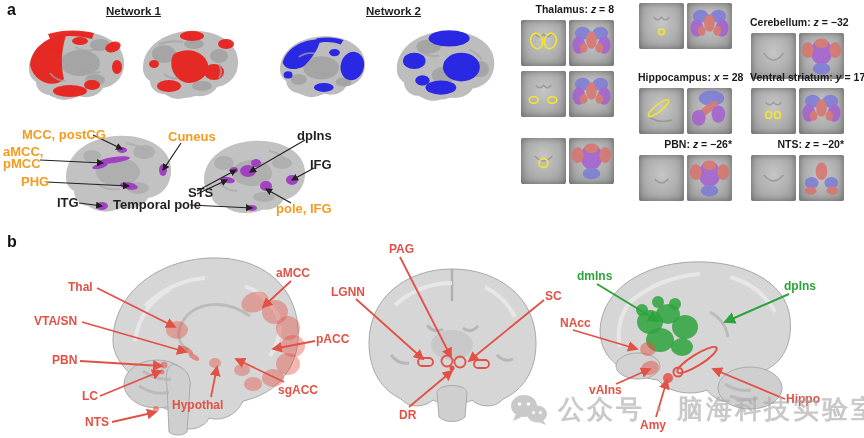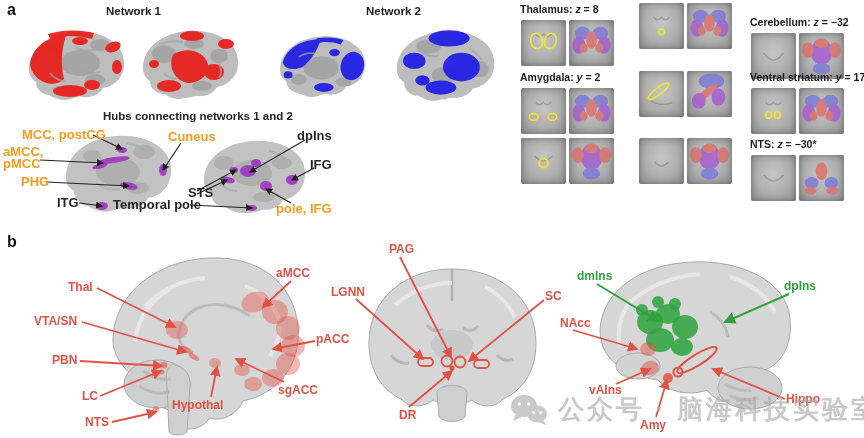--- a/index.html
+++ b/index.html
@@ -1,28 +1,28 @@
 <!DOCTYPE html>
 <html style="--net1: #e8231d; --net2: #2321e6; --hub: #a03cc4; --orange: #f59b1e; --dark: #231f20; --red: #e25146; --green: #2ea33c; --yellow: #f2e52c; --sblue: #7b7bd8; --spurple: #a35ecf; --sred: #d9726c; --watermark: #a9a9a9;"><head>
 <meta charset="utf-8">
 <style>
   html,body{margin:0;padding:0;background:#ffffff;}
   body{font-family:"Liberation Sans","DejaVu Sans",sans-serif;}
   #stage{position:relative;width:864px;height:438px;background:#fff;overflow:hidden;}
   .abs{position:absolute;}
   .panel-letter{font-size:16px;font-weight:bold;color:#111;z-index:6;}
-  .sec-title{font-size:11.5px;font-weight:600;color:#222;white-space:nowrap;z-index:6;}
+  .sec-title{font-size:11.5px;font-weight:600;color:#222;white-space:nowrap;z-index:6;text-decoration:underline;}
   .lbl{position:absolute;font-size:13px;font-weight:600;line-height:12px;white-space:pre-line;z-index:6;}
   .lbl.orange{color:var(--orange);}
   .lbl.dark{color:var(--dark);}
   .blbl{position:absolute;font-size:12px;font-weight:700;line-height:13px;white-space:nowrap;z-index:6;}
   .blbl.red{color:var(--red);}
   .blbl.green{color:var(--green);}
   .cell{position:absolute;width:94px;z-index:2;}
-  .stitle{text-align:left;font-size:10.5px;font-weight:600;color:#1a1a1a;height:17px;white-space:nowrap;}
+  .stitle{text-align:right;font-size:10.5px;font-weight:600;color:#1a1a1a;height:17px;white-space:nowrap;}
   .stitle i{font-style:italic;}
   .srow{display:flex;gap:3px;justify-content:center;}
   .simg{width:45px;height:46px;border-radius:2px;position:relative;
         background:radial-gradient(ellipse at 50% 42%, #c6c6c6 0%, #adadad 55%, #8f8f8f 100%);
         box-shadow:inset 0 0 6px rgba(40,40,40,.45);}
   .simg svg{position:absolute;left:0;top:0;}
   .brain{position:absolute;z-index:1;}
   #arrows{position:absolute;left:0;top:0;z-index:5;pointer-events:none;}
   .watermark{position:absolute;z-index:10;display:flex;align-items:center;gap:10px;color:var(--watermark);opacity:.62;}
   .watermark .wm-text{font-size:26px;letter-spacing:3px;font-weight:600;white-space:nowrap;}
@@ -30,21 +30,20 @@
 </head>
 <body>
 
 <div id="stage">
 
   <div class="abs panel-letter" style="left:7px;top:1px">a</div>
   <div class="abs panel-letter" style="left:7px;top:233px">b</div>
 
   <div class="abs sec-title" style="left:106px;top:5px">Network 1</div>
   <div class="abs sec-title" style="left:366px;top:5px">Network 2</div>
-  <div class="abs sec-title" style="left:103px;top:110px">Hubs connecting networks 1 and 2</div>
 
   <svg class="brain" style="left:20px;top:25px" width="112" height="80" viewBox="0 0 112 80">
     <path d="M9,44 C9,24 28,9 54,7 C80,5 103,17 104,36 C105,52 95,61 83,63 C79,71 66,75 57,70 C52,76 38,77 32,70 C24,71 16,65 16,57 C10,53 9,48 9,44 Z" fill="#bdbdbd"></path>
     <ellipse cx="45" cy="66" rx="18" ry="8" fill="#bdbdbd"></ellipse>
     <g fill="#969696" opacity=".6">
       <ellipse cx="60" cy="38" rx="20" ry="13"></ellipse>
         <ellipse cx="80" cy="20" rx="10" ry="6"></ellipse>
       <ellipse cx="35" cy="25" rx="8" ry="5"></ellipse>
         <ellipse cx="75" cy="55" rx="10" ry="6"></ellipse>
     </g>
@@ -250,21 +249,20 @@
             <ellipse cx="9" cy="17" rx="6" ry="8" style="fill:var(--sred)"></ellipse>
             <ellipse cx="37" cy="17" rx="6" ry="8" style="fill:var(--sred)"></ellipse>
             <ellipse cx="23" cy="36" rx="9" ry="6" style="fill:var(--sblue)"></ellipse>
             <ellipse cx="23" cy="10" rx="7" ry="5" style="fill:var(--sred)"></ellipse>
           </svg>
         </div>
     </div>
   </div>
 
   <div class="cell" style="left:520px;top:71px">
-    <div class="stitle"><span>Amygdala:</span> <i>y</i> <span>= 2</span></div>
     <div class="srow">
       <div class="simg">
           <svg width="45" height="46" viewBox="0 0 46 46">
             <path d="M15,14 q4,5 8,0 q4,5 8,0" stroke="#777" fill="none" stroke-width="1.5" opacity=".5"></path>
             <g fill="none" stroke-width="1.6" style="stroke:var(--yellow)">
               <ellipse cx="13" cy="29" rx="4.5" ry="3.5"></ellipse>
               <ellipse cx="32" cy="29" rx="4.5" ry="3.5"></ellipse>
             </g>
           </svg>
         </div>
@@ -275,20 +273,21 @@
             <ellipse cx="10" cy="25" rx="6.5" ry="9" style="fill:var(--spurple)"></ellipse>
             <ellipse cx="36" cy="25" rx="6.5" ry="9" style="fill:var(--spurple)"></ellipse>
             <ellipse cx="23" cy="20" rx="5.5" ry="9" style="fill:var(--sred)"></ellipse>
             <ellipse cx="15" cy="28" rx="4" ry="5" style="fill:var(--sred)"></ellipse>
             <ellipse cx="31" cy="28" rx="4" ry="5" style="fill:var(--sred)"></ellipse>
           </svg>
         </div>
     </div>
   </div>
   <div class="cell" style="left:638px;top:71px">
+    <div class="stitle"><span>Hippocampus:</span> <i>x</i> <span>= 28</span></div>
     <div class="srow">
       <div class="simg">
           <svg width="45" height="46" viewBox="0 0 46 46">
             <path d="M12,30 q10,6 22,2" stroke="#777" fill="none" stroke-width="1.5" opacity=".5"></path>
             <ellipse cx="20" cy="20" rx="13" ry="3.5" transform="rotate(-38 20 20)" fill="none" stroke-width="1.6" style="stroke:var(--yellow)"></ellipse>
           </svg>
         </div>
       <div class="simg">
           <svg width="45" height="46" viewBox="0 0 46 46" opacity=".85">
             <ellipse cx="25" cy="10" rx="13" ry="8" style="fill:var(--sblue)"></ellipse>
@@ -338,39 +337,40 @@
             <ellipse cx="23" cy="19" rx="11" ry="13" style="fill:var(--spurple)"></ellipse>
             <ellipse cx="9" cy="17" rx="6" ry="8" style="fill:var(--sred)"></ellipse>
             <ellipse cx="37" cy="17" rx="6" ry="8" style="fill:var(--sred)"></ellipse>
             <ellipse cx="23" cy="36" rx="9" ry="6" style="fill:var(--sblue)"></ellipse>
             <ellipse cx="23" cy="10" rx="7" ry="5" style="fill:var(--sred)"></ellipse>
           </svg>
         </div>
     </div>
   </div>
   <div class="cell" style="left:638px;top:138px">
+    <div class="stitle"><span>PBN:</span> <i>z</i> <span>= −26*</span></div>
     <div class="srow">
       <div class="simg">
           <svg width="45" height="46" viewBox="0 0 46 46">
             <path d="M16,24 q7,8 14,0" stroke="#777" fill="none" stroke-width="1.5" opacity=".5"></path>
           </svg>
         </div>
       <div class="simg">
           <svg width="45" height="46" viewBox="0 0 46 46" opacity=".85">
             <ellipse cx="23" cy="19" rx="11" ry="13" style="fill:var(--spurple)"></ellipse>
             <ellipse cx="9" cy="17" rx="6" ry="8" style="fill:var(--sred)"></ellipse>
             <ellipse cx="37" cy="17" rx="6" ry="8" style="fill:var(--sred)"></ellipse>
             <ellipse cx="23" cy="36" rx="9" ry="6" style="fill:var(--sblue)"></ellipse>
             <ellipse cx="23" cy="10" rx="7" ry="5" style="fill:var(--sred)"></ellipse>
           </svg>
         </div>
     </div>
   </div>
   <div class="cell" style="left:750px;top:138px">
-    <div class="stitle"><span>NTS:</span> <i>z</i> <span>= −30*</span></div>
+    <div class="stitle"><span>NTS:</span> <i>z</i> <span>= −20*</span></div>
     <div class="srow">
       <div class="simg">
           <svg width="45" height="46" viewBox="0 0 46 46">
             <path d="M13,20 q10,12 20,0" stroke="#777" fill="none" stroke-width="1.5" opacity=".5"></path>
           </svg>
         </div>
       <div class="simg">
           <svg width="45" height="46" viewBox="0 0 46 46" opacity=".85">
             <ellipse cx="23" cy="16" rx="6" ry="9" style="fill:var(--sred)"></ellipse>
             <ellipse cx="13" cy="28" rx="7" ry="6" style="fill:var(--sblue)"></ellipse>

